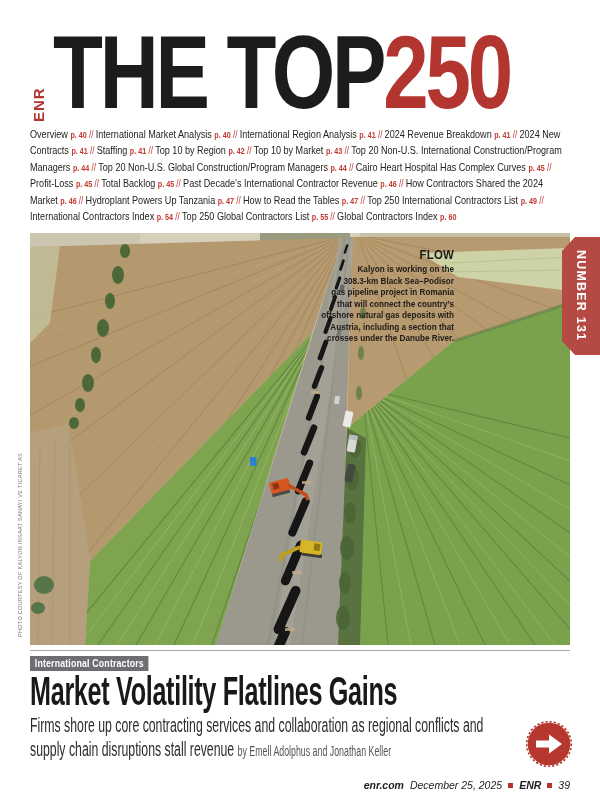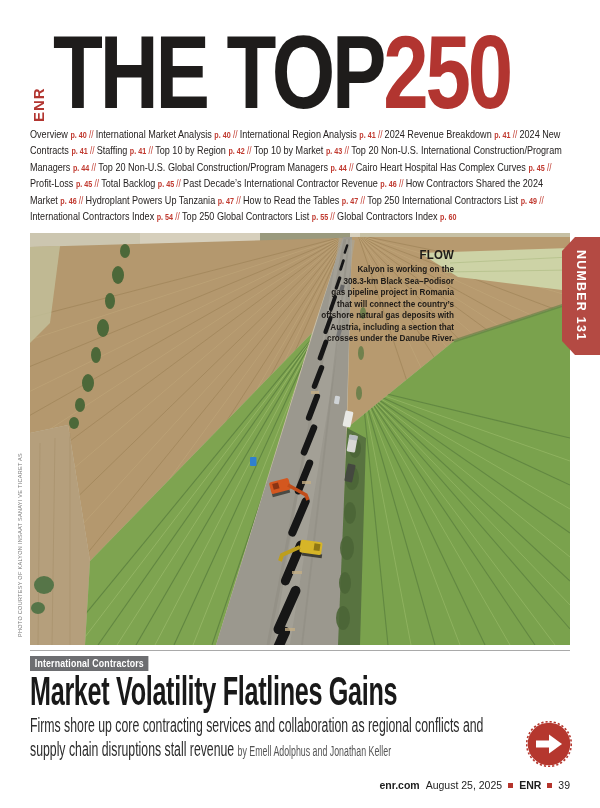--- a/index.html
+++ b/index.html
@@ -50,21 +50,21 @@
   .headline{position:absolute;left:30px;top:670px;margin:0;font-size:40px;font-weight:bold;
             letter-spacing:-.5px;color:#191919;white-space:nowrap;line-height:1.05;
             transform:scaleX(0.63);transform-origin:0 0;}
   .deck{position:absolute;left:30px;top:714px;width:735px;margin:0;font-size:19.5px;
         line-height:23.5px;color:#2b2b2b;transform:scaleX(0.63);transform-origin:0 0;}
   .byline{font-size:14px;color:#555555;}
   .badge{position:absolute;left:526px;top:721px;width:46px;height:46px;}
 
   
   .footer{position:absolute;right:30px;top:779px;display:flex;align-items:center;gap:6px;
-          font-size:10.5px;color:#1d1d1d;}
+          font-size:10.5px;color:#1d1d1d;font-style:italic;}
   .f-site,.f-brand{font-weight:bold;}
   .sq{width:5px;height:5px;background:#b5342c;display:inline-block;}
 </style>
 </head>
 <body>
 
 <div class="page">
 
   <header class="masthead">
     <div class="enr-vert">ENR</div>
@@ -320,20 +320,20 @@
     <svg width="46" height="46" viewBox="0 0 46 46" xmlns="http://www.w3.org/2000/svg">
       <circle cx="23" cy="23" r="21.3" fill="#b5372e"></circle>
       <circle cx="23" cy="23" r="22.3" fill="none" stroke="#b5372e" stroke-width="1.6" stroke-dasharray="2.2 2"></circle>
       <rect x="10" y="19.5" width="15" height="7" fill="#ffffff"></rect>
       <path d="M23,13.5 L36,23 L23,32.5 Z" fill="#ffffff"></path>
     </svg>
   </div>
 
   <footer class="footer">
     <span class="f-site">enr.com</span>
-    <span class="f-date">August 25, 2025</span>
+    <span class="f-date">December 25, 2025</span>
     <span class="sq"></span>
     <span class="f-brand">ENR</span>
     <span class="sq"></span>
     <span class="f-page">39</span>
   </footer>
 
 </div>
 
 </body></html>

